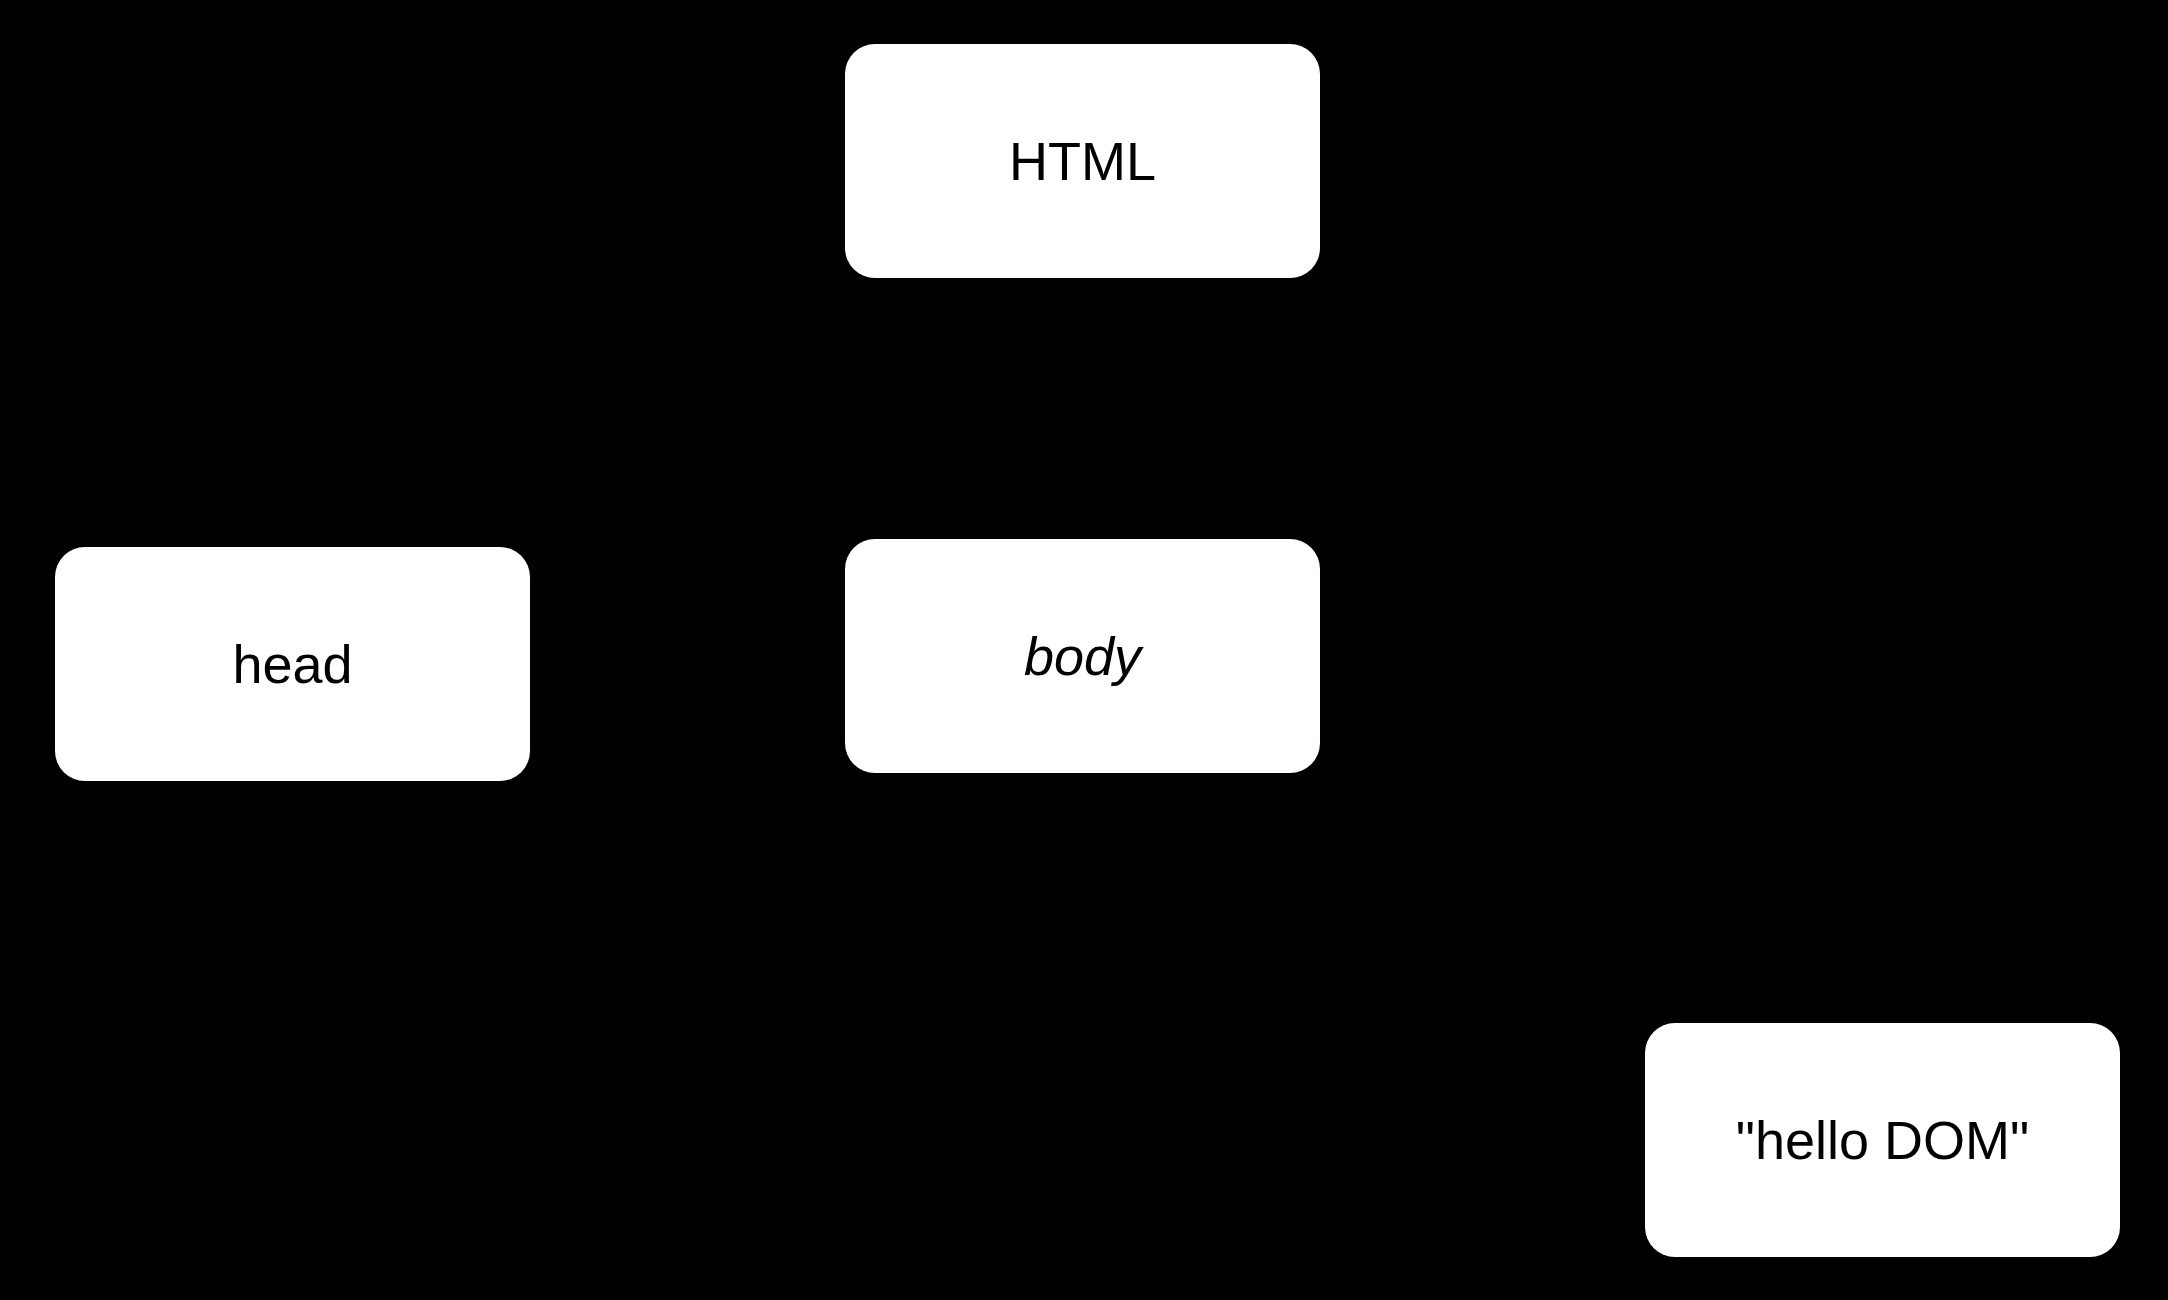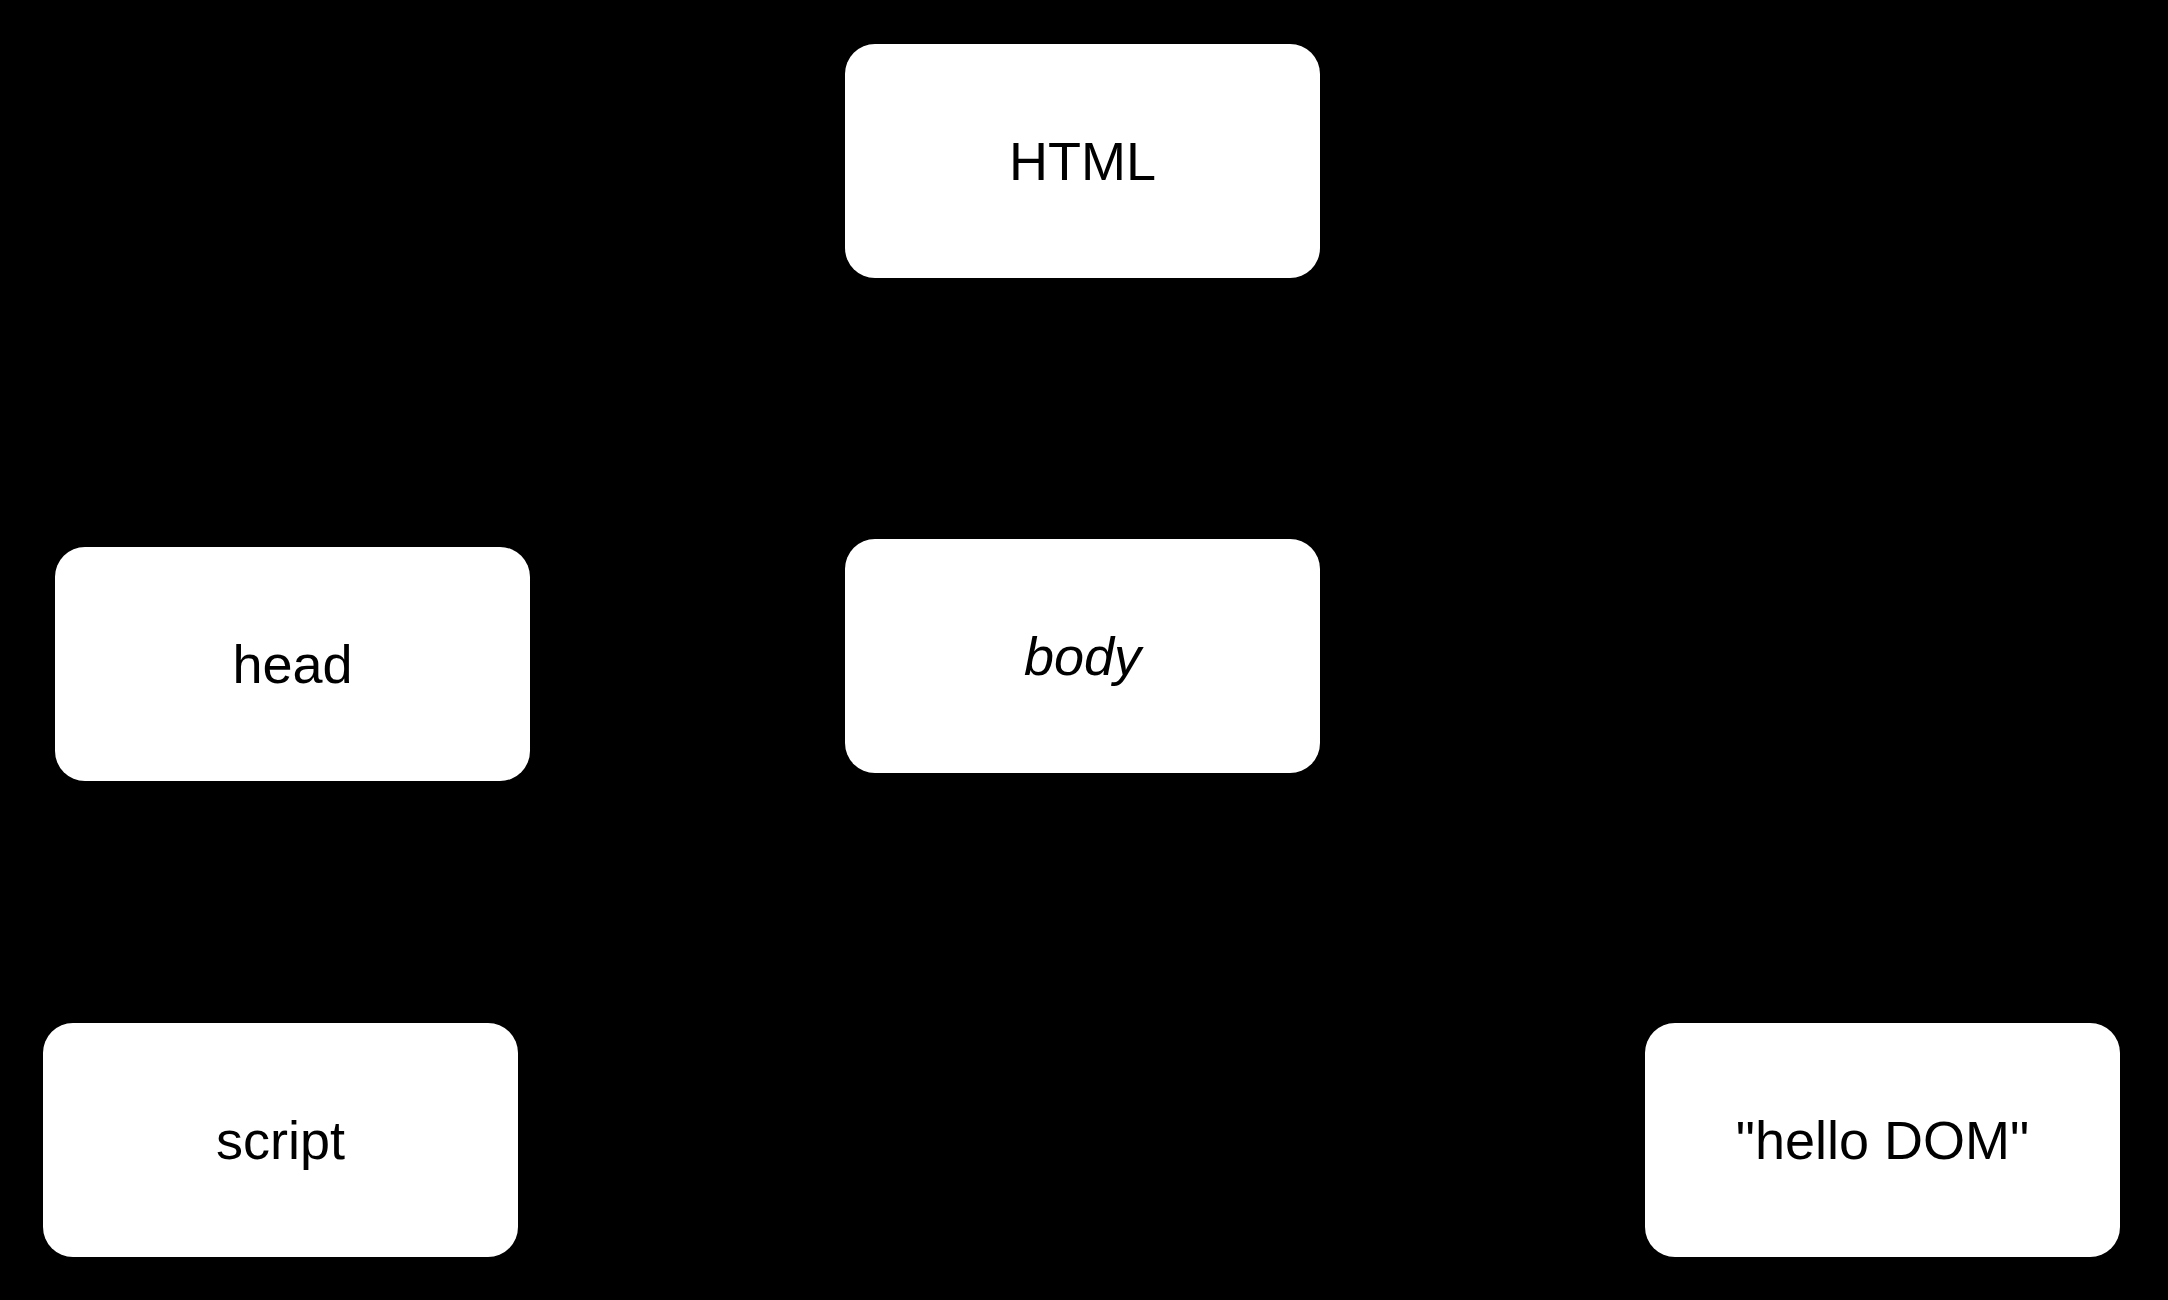--- a/index.html
+++ b/index.html
@@ -49,22 +49,19 @@
   </div>
 
   <div class="node pos-head">
     <span class="label">head</span>
   </div>
 
   <div class="node pos-body">
     <span class="label">body</span>
   </div>
 
-  <div class="node pos-script">
-    <span class="label">script</span>
-  </div>
 
 
   <div class="node pos-hellodom">
     <span class="label">"hello DOM"</span>
   </div>
 
 </div>
 
 </body></html>

